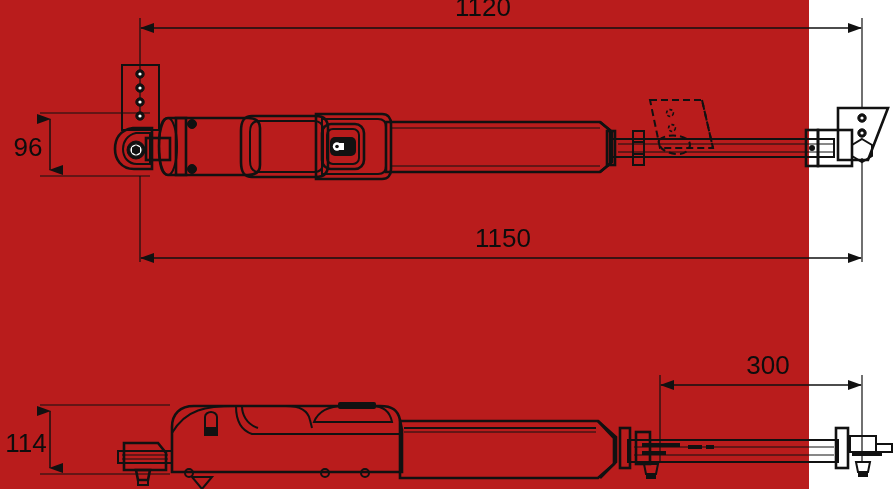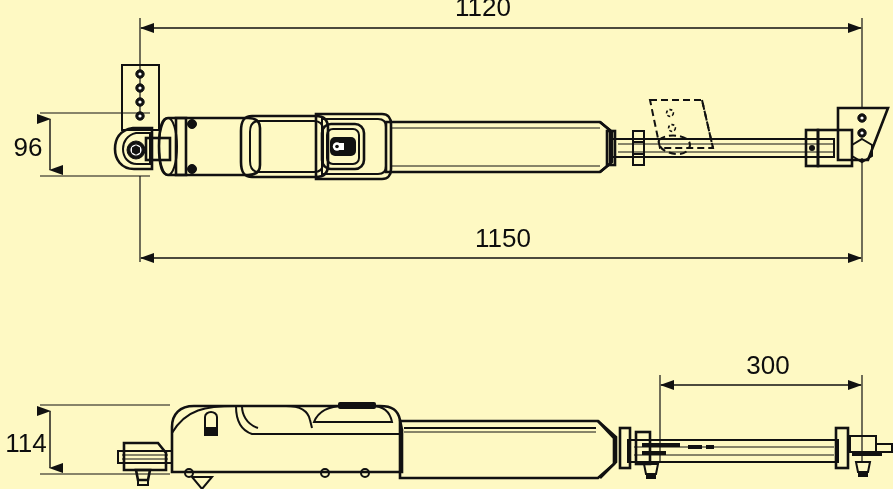--- a/index.html
+++ b/index.html
@@ -5,22 +5,22 @@
 <style>
   html,body{margin:0;padding:0;background:#ffffff;}
   body{
     width:893px;height:489px;
     font-family:"Liberation Sans", sans-serif;
     overflow:hidden;
     position:relative;
   }
   #drawing-root{
     position:relative;
-    width:893px;height:489px;
-    background:#fef9c3;
+    width:809px;height:489px;
+    background:#b91c1c;
   }
   svg#cad{
     position:absolute;left:0;top:0;
     width:893px;height:489px;
     display:block;
   }
   .dim-text{
     font-family:"Liberation Sans", sans-serif;
     font-size:26px;
     fill:#0d0d0d;

